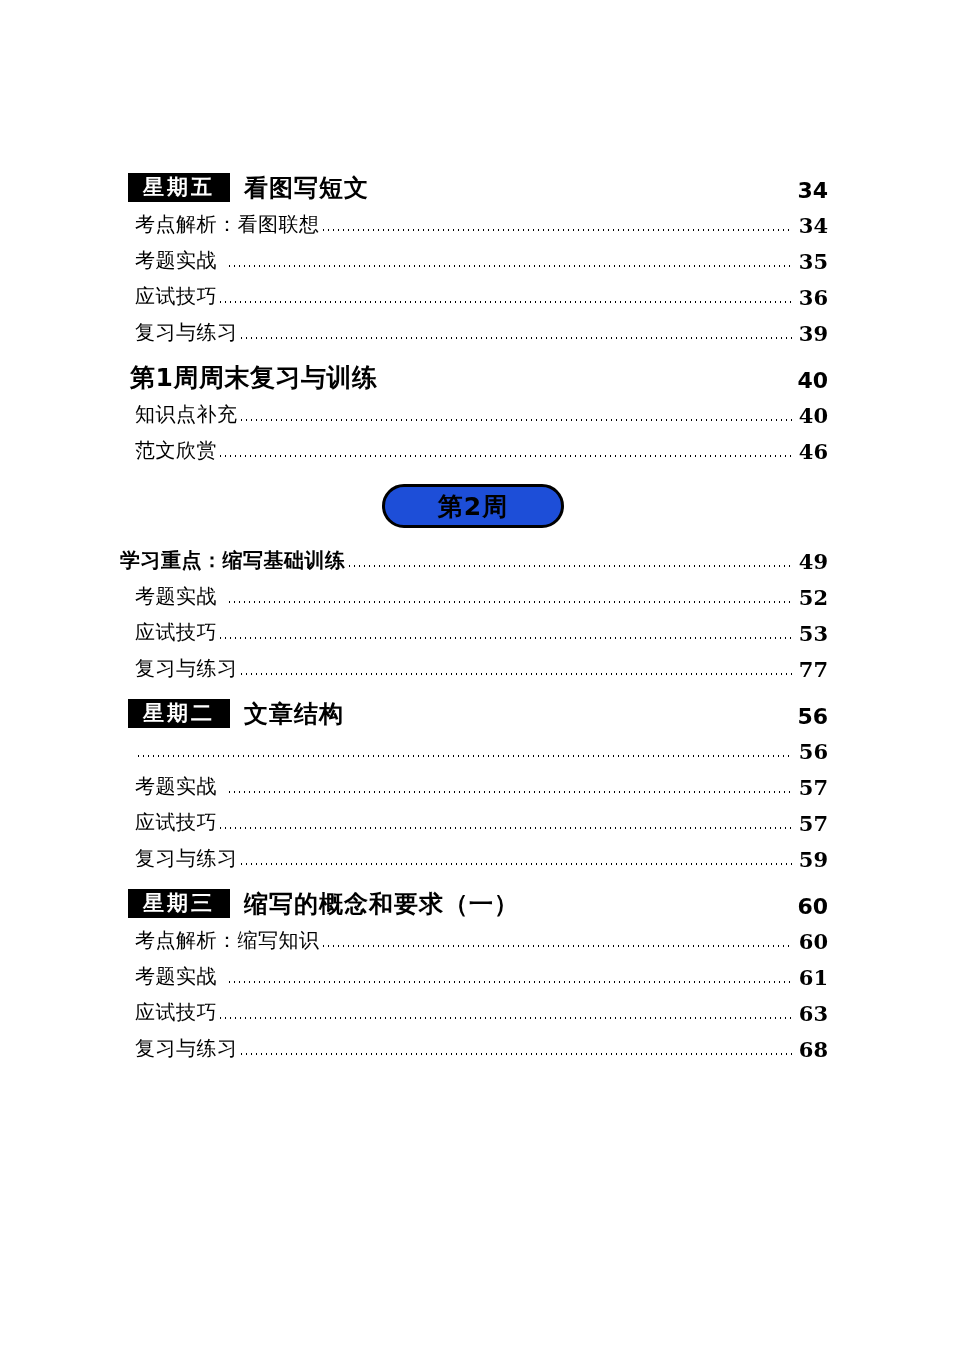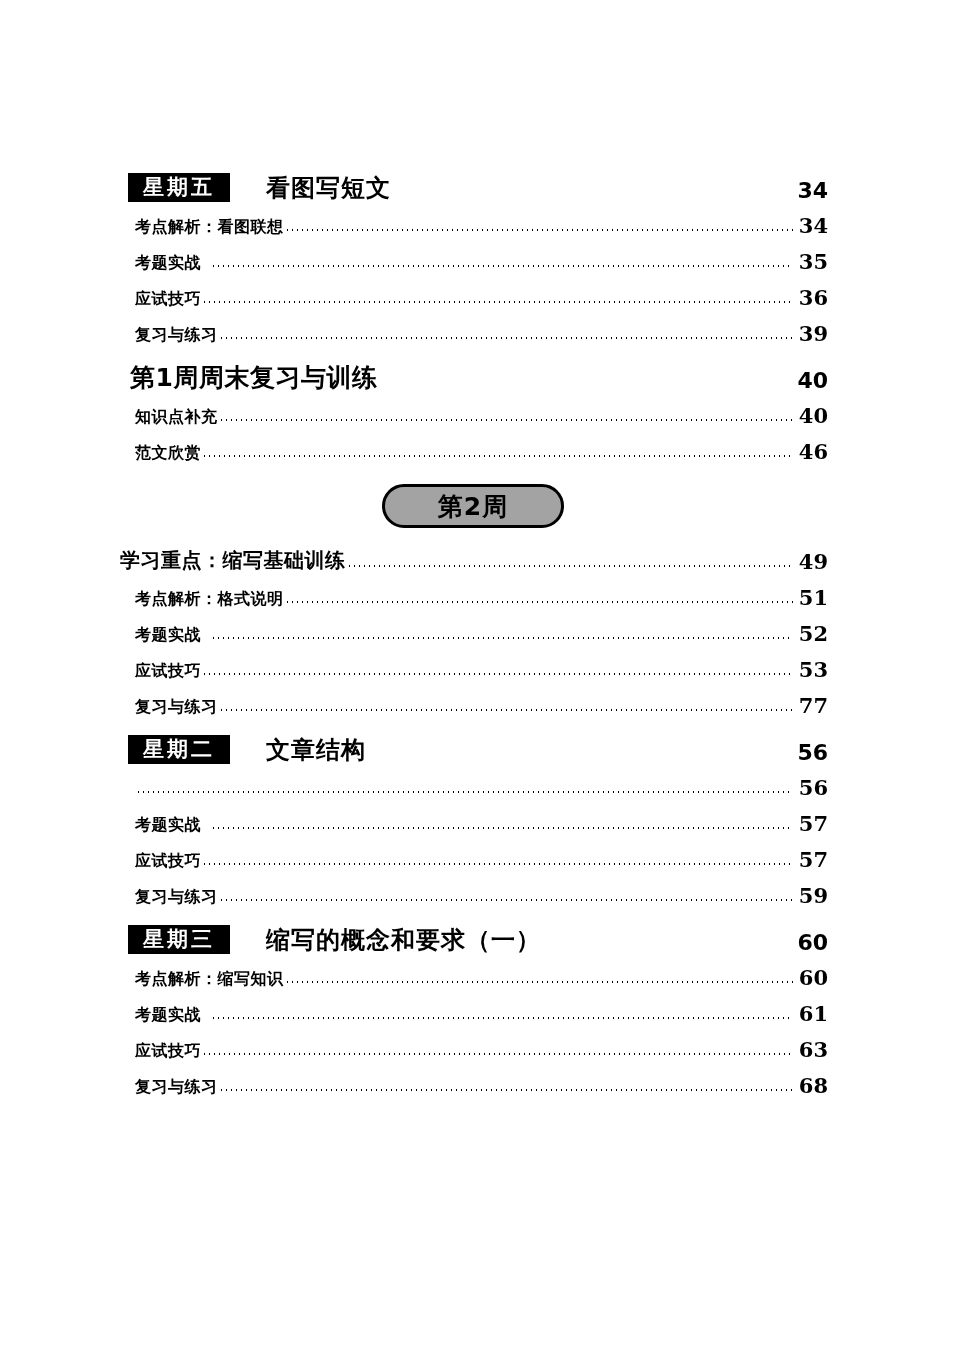--- a/index.html
+++ b/index.html
@@ -35,21 +35,20 @@
     display: flex;
     align-items: flex-end;
     width: 100%;
     box-sizing: border-box;
   }
 
   
   .row.heading {
     height: 46px;
     padding-left: 10px;
-    gap: 36px;
   }
   .badge {
     display: inline-flex;
     align-items: center;
     justify-content: center;
     background: #000000;
     color: #ffffff;
     font-weight: bold;
     font-size: 21px;
     letter-spacing: 3px;
@@ -57,20 +56,21 @@
     height: 29px;
     line-height: 29px;
     box-sizing: border-box;
     margin-bottom: 4px;
     flex: 0 0 auto;
   }
   .heading .title {
     font-size: 24px;
     font-weight: bold;
     letter-spacing: 1px;
+    margin-left: 14px;
     margin-bottom: 2px;
     white-space: nowrap;
     flex: 0 0 auto;
   }
   .heading .spacer {
     flex: 1 1 auto;
   }
   .heading .pageno {
     font-size: 22px;
     font-weight: bold;
@@ -104,22 +104,22 @@
     width: 46px;
     flex: 0 0 auto;
   }
 
   
   .row.entry {
     height: 36px;
     padding-left: 17px;
   }
   .entry .label {
-    font-size: 16px;
-    font-weight: 700;
+    font-size: 20px;
+    font-weight: 400;
     letter-spacing: 0.5px;
     white-space: nowrap;
     margin-bottom: 4px;
     flex: 0 0 auto;
   }
   .entry .leader {
     flex: 1 1 auto;
     margin: 0 1px 8px 1px;
     height: 14px;
     overflow: hidden;
@@ -169,21 +169,21 @@
     height: 44px;
     border: 3px solid #000000;
     border-radius: 24px;
     display: flex;
     align-items: center;
     justify-content: center;
     font-size: 25px;
     font-weight: bold;
     letter-spacing: 1px;
     box-sizing: border-box;
-    background: #a3a3a3;
+    background: #1d4ed8;
   }
 </style>
 </head>
 <body>
 
 <div id="page">
   <div class="toc">
 
     <div class="row heading">
       <span class="badge">星期五</span>
@@ -234,25 +234,20 @@
       <div class="weekpill">第2周</div>
     </div>
 
     <div class="row entry topline">
       <span class="label">学习重点：缩写基础训练</span>
       <span class="leader"></span>
       <span class="pageno">49</span>
     </div>
 
 
-    <div class="row entry">
-      <span class="label">考点解析：格式说明</span>
-      <span class="leader"></span>
-      <span class="pageno">51</span>
-    </div>
     <div class="row entry gap">
       <span class="label">考题实战</span>
       <span class="leader"></span>
       <span class="pageno">52</span>
     </div>
     <div class="row entry">
       <span class="label">应试技巧</span>
       <span class="leader"></span>
       <span class="pageno">53</span>
     </div>

